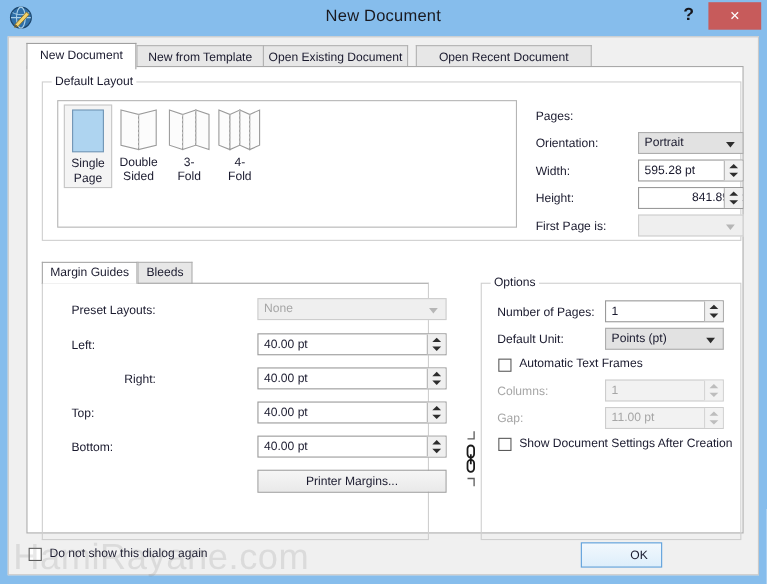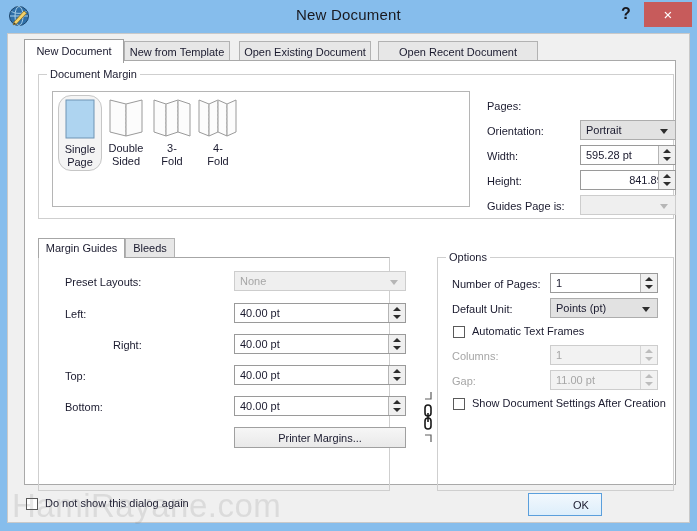--- a/index.html
+++ b/index.html
@@ -318,33 +318,33 @@
     </div>
     <div id="title-text">New Document</div>
     <div id="help-btn">?</div>
     <div id="close-btn">×</div>
   </div>
 
   <div id="client">
 
     <div id="tabbar">
       <div class="tab active" style="left:0px;width:100px;">New Document</div>
-      <div class="tab" style="left:100px;width:106px;">New from Template</div>
+      <div class="tab" style="left:100px;width:116px;">New from Template</div>
       <div class="tab" style="left:215px;width:132px;">Open Existing Document</div>
       <div class="tab" style="left:354px;width:160px;">Open Recent Document</div>
     </div>
 
     <div id="tabpane">
 
       <div class="group" style="left:13px;top:13px;width:636px;height:145px;">
-        <div class="group-title">Document Margin</div>
+        <div class="group-title">Default Layout</div>
 
         <div id="layout-list">
 
-          <div class="layout-item selected" style="left:5px;border-radius:13px;">
+          <div class="layout-item selected" style="left:5px;">
             <div class="layout-icon">
               <svg width="30" height="40" viewBox="0 0 30 40">
                 <rect x="1" y="1" width="28" height="38" fill="#aed4f0" stroke="#6f94b4" stroke-width="1"></rect>
               </svg>
             </div>
             <div class="layout-label">Single
 Page</div>
           </div>
 
           <div class="layout-item" style="left:51px;">
@@ -406,21 +406,21 @@
 
         <div class="lbl" style="left:448px;top:100px;">Height:</div>
         <div class="spin" style="left:541px;top:95px;width:96px;text-align:right;">
           <span>841.89 pt</span>
           <span class="btns">
               <i class="up"></i>
               <i class="down"></i>
             </span>
         </div>
 
-        <div class="lbl" style="left:448px;top:125px;">Guides Page is:</div>
+        <div class="lbl" style="left:448px;top:125px;">First Page is:</div>
         <div class="combo disabled" style="left:541px;top:120px;width:96px;">
           <span></span>
           <span class="arrow"></span>
         </div>
       </div>
 
       <div class="itab active" style="left:13px;top:177px;width:87px;">Margin Guides</div>
       <div class="itab" style="left:100px;top:177px;width:50px;">Bleeds</div>
 
       <div class="group" style="left:13px;top:196px;width:352px;height:234px;border-top:1px solid #a6a6a6;">

